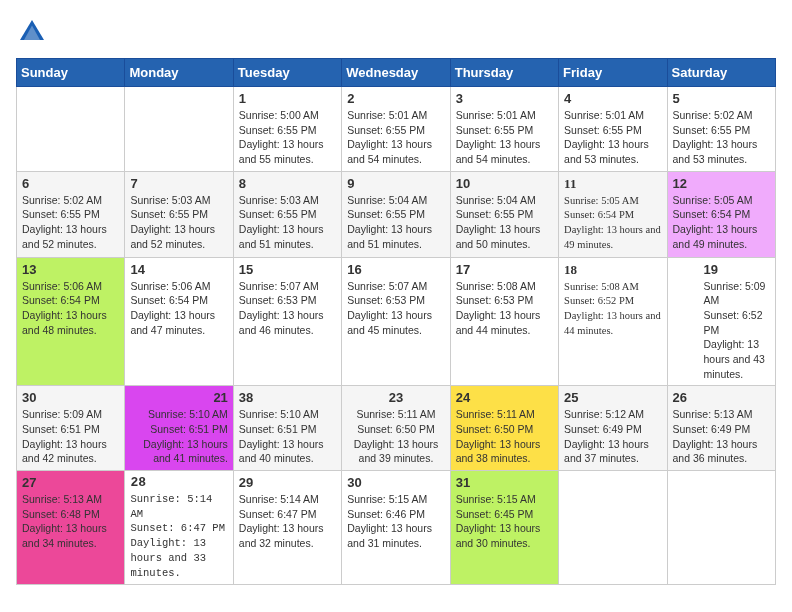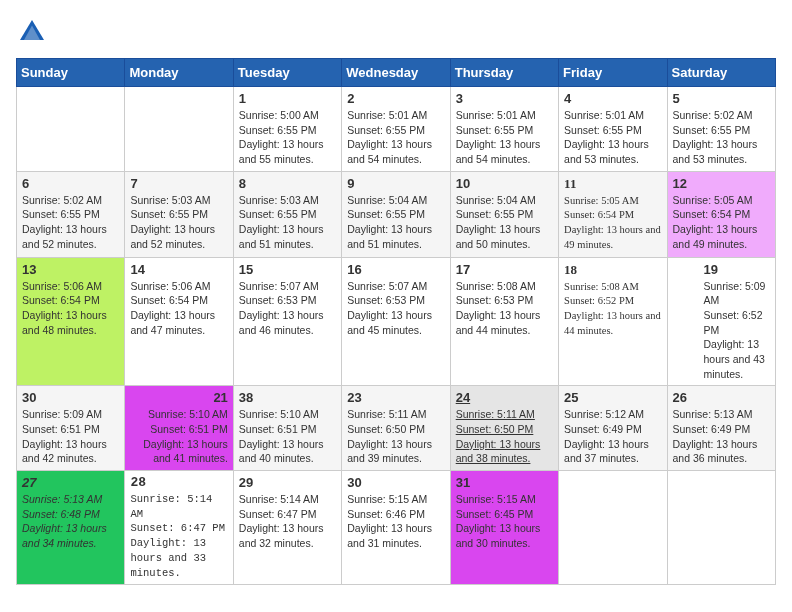--- a/index.html
+++ b/index.html
@@ -266,47 +266,47 @@
           <div class="day-detail" style="white-space: pre-line;">Sunrise: 5:10 AM
 Sunset: 6:51 PM
 Daylight: 13 hours and 41 minutes.</div>
         </td>
         <td style="background: rgb(245, 245, 245);">
           <span class="day-number">38</span>
           <div class="day-detail" style="white-space: pre-line;">Sunrise: 5:10 AM
 Sunset: 6:51 PM
 Daylight: 13 hours and 40 minutes.</div>
         </td>
-        <td style="background: rgb(245, 245, 245);">
+        <td style="background: rgb(245, 245, 245); text-align: center;">
           <span class="day-number">23</span>
           <div class="day-detail" style="white-space: pre-line;">Sunrise: 5:11 AM
 Sunset: 6:50 PM
 Daylight: 13 hours and 39 minutes.</div>
         </td>
-        <td style="background: #e5e5e5; text-decoration: underline;">
+        <td style="background: #fde047;">
           <span class="day-number">24</span>
           <div class="day-detail" style="white-space: pre-line;">Sunrise: 5:11 AM
 Sunset: 6:50 PM
 Daylight: 13 hours and 38 minutes.</div>
         </td>
         <td style="background: rgb(245, 245, 245);">
           <span class="day-number">25</span>
           <div class="day-detail" style="white-space: pre-line;">Sunrise: 5:12 AM
 Sunset: 6:49 PM
 Daylight: 13 hours and 37 minutes.</div>
         </td>
         <td style="background: rgb(245, 245, 245);">
           <span class="day-number">26</span>
           <div class="day-detail" style="white-space: pre-line;">Sunrise: 5:13 AM
 Sunset: 6:49 PM
 Daylight: 13 hours and 36 minutes.</div>
         </td>
       </tr>
       <tr>
-        <td style="background: #22c55e; font-style: italic;">
+        <td style="background: #ec4899;">
           <span class="day-number">27</span>
           <div class="day-detail" style="white-space: pre-line;">Sunrise: 5:13 AM
 Sunset: 6:48 PM
 Daylight: 13 hours and 34 minutes.</div>
         </td>
         <td style="background: rgb(255, 255, 255); font-family: Liberation Mono, monospace;">
           <span class="day-number">28</span>
           <div class="day-detail" style="white-space: pre-line;">Sunrise: 5:14 AM
 Sunset: 6:47 PM
 Daylight: 13 hours and 33 minutes.</div>
@@ -316,21 +316,21 @@
           <div class="day-detail" style="white-space: pre-line;">Sunrise: 5:14 AM
 Sunset: 6:47 PM
 Daylight: 13 hours and 32 minutes.</div>
         </td>
         <td style="background: rgb(255, 255, 255);">
           <span class="day-number">30</span>
           <div class="day-detail" style="white-space: pre-line;">Sunrise: 5:15 AM
 Sunset: 6:46 PM
 Daylight: 13 hours and 31 minutes.</div>
         </td>
-        <td style="background: #d946ef;">
+        <td style="background: #bef264;">
           <span class="day-number">31</span>
           <div class="day-detail" style="white-space: pre-line;">Sunrise: 5:15 AM
 Sunset: 6:45 PM
 Daylight: 13 hours and 30 minutes.</div>
         </td>
         <td class="empty-cell"></td>
         <td class="empty-cell"></td>
       </tr>
     </tbody>
 </table>

